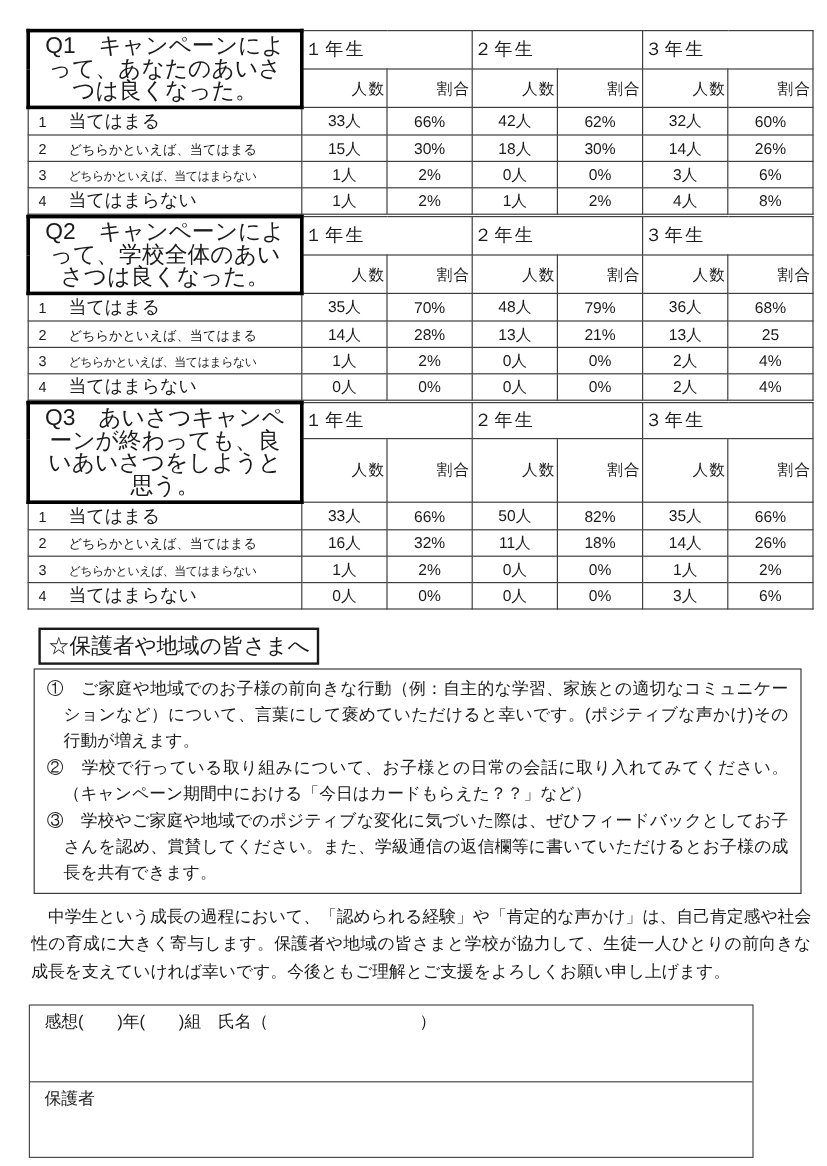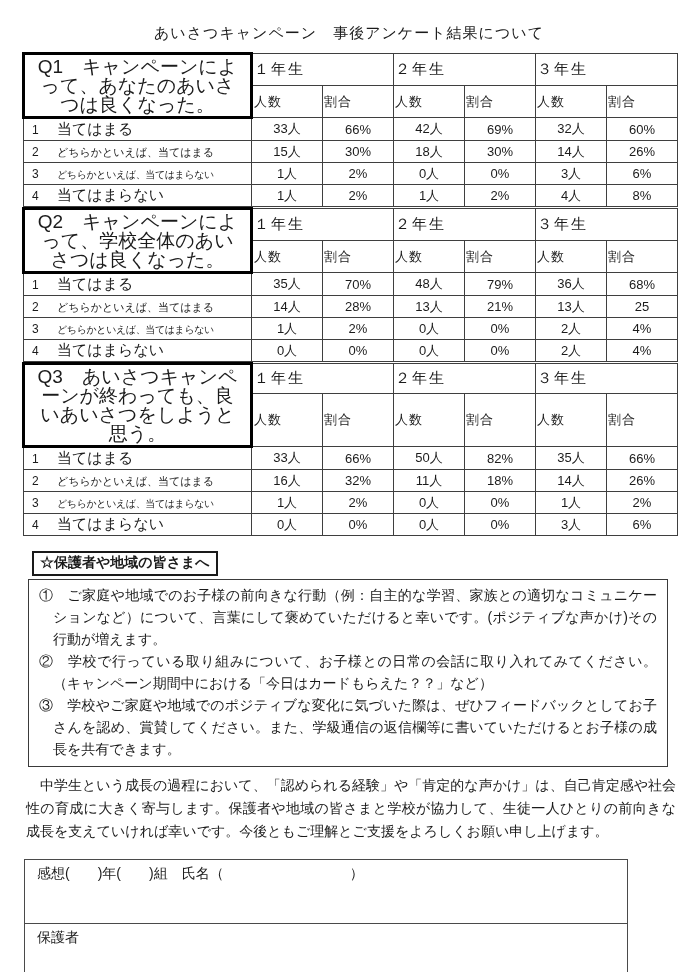--- a/index.html
+++ b/index.html
@@ -6,46 +6,45 @@
   body{width:689px;height:972px;font-family:"Liberation Sans",sans-serif;color:#1b1b1b;
        -webkit-font-smoothing:antialiased;}
   .doc{box-sizing:border-box;width:689px;height:972px;padding:24px 12px 0 22px;background:#fff;overflow:hidden;}
   .title{width:654px;text-align:center;font-size:15px;letter-spacing:1px;margin-bottom:9px;}
 
   table.qtable{border-collapse:collapse;table-layout:fixed;width:654px;}
   col.c-q{width:228px;} col.c-v{width:71px;}
   .qtable td{border:1px solid #3f3f3f;overflow:hidden;vertical-align:middle;box-sizing:border-box;}
   td.qcell{border:3px solid #000;font-size:19px;line-height:19px;padding:2px 7px;text-align:center;}
   td.grade{height:23px;text-align:left;font-size:15px;letter-spacing:2px;}
-  td.sub{height:23px;text-align:left;font-size:13px;letter-spacing:1px;}
+  td.sub{height:23px;text-align:right;font-size:13px;letter-spacing:1px;}
   tr.drow td{height:22px;}
   td.lab{padding-left:8px;font-size:13px;white-space:nowrap;}
   td.lab .no{display:inline-block;width:25px;font-size:12px;}
   .lt{font-size:15px;} .lt.sm{font-size:11px;} .lt.xs{font-size:10px;letter-spacing:-0.4px;margin-top:34px;}
   td.val{text-align:center;font-size:13px;}
 
   .notice-head{display:inline-block;margin:15px 0 0 10px;padding:1px 6px 2px;border:2px solid #1a1a1a;
-               font-weight:bold;font-size:14px;}
+               font-weight:normal;font-size:18px;}
   .para{width:650px;margin:5px 0 0 4px;font-size:14px;line-height:23px;text-indent:1em;text-align:justify;}
   .items-box{box-sizing:border-box;border:1.5px solid #3a3a3a;margin:3px 0 0 6px;width:640px;padding:4px 10px 6px;}
   .item{font-size:14px;line-height:22px;padding-left:14px;text-indent:-14px;text-align:justify;}
   .closing{width:650px;margin:7px 0 0 4px;font-size:14px;line-height:23px;text-indent:1em;text-align:justify;}
 
   .form{box-sizing:border-box;width:604px;margin:16px 0 0 2px;border:1.5px solid #4a4a4a;}
   .form-top{box-sizing:border-box;height:64px;border-bottom:1.5px solid #4a4a4a;padding:5px 12px;}
   .form-bottom{box-sizing:border-box;height:62px;padding:5px 12px;}
   .form-line{font-size:14px;white-space:pre;}
   .comment-label{display:inline-block;}
 </style>
 </head>
 <body>
 
 <div class="doc">
 
-  <div class="title">あいさつキャンペーン　事後アンケート結果について</div>
 
   
   <table class="qtable">
     <colgroup>
         <col class="c-q">
         <col class="c-v">
         <col class="c-v">
         <col class="c-v">
         <col class="c-v">
         <col class="c-v">
@@ -64,21 +63,21 @@
       <td class="sub">人数</td>
       <td class="sub">割合</td>
       <td class="sub">人数</td>
       <td class="sub">割合</td>
     </tr>
     <tr class="drow">
       <td class="lab"><span class="no">1</span><span class="lt">当てはまる</span></td>
       <td class="val">33人</td>
       <td class="val">66%</td>
       <td class="val">42人</td>
-      <td class="val">69%</td>
+      <td class="val">62%</td>
       <td class="val">32人</td>
       <td class="val">60%</td>
     </tr>
     <tr class="drow">
       <td class="lab"><span class="no">2</span><span class="lt sm">どちらかといえば、当てはまる</span></td>
       <td class="val">15人</td>
       <td class="val">30%</td>
       <td class="val">18人</td>
       <td class="val">30%</td>
       <td class="val">14人</td>

